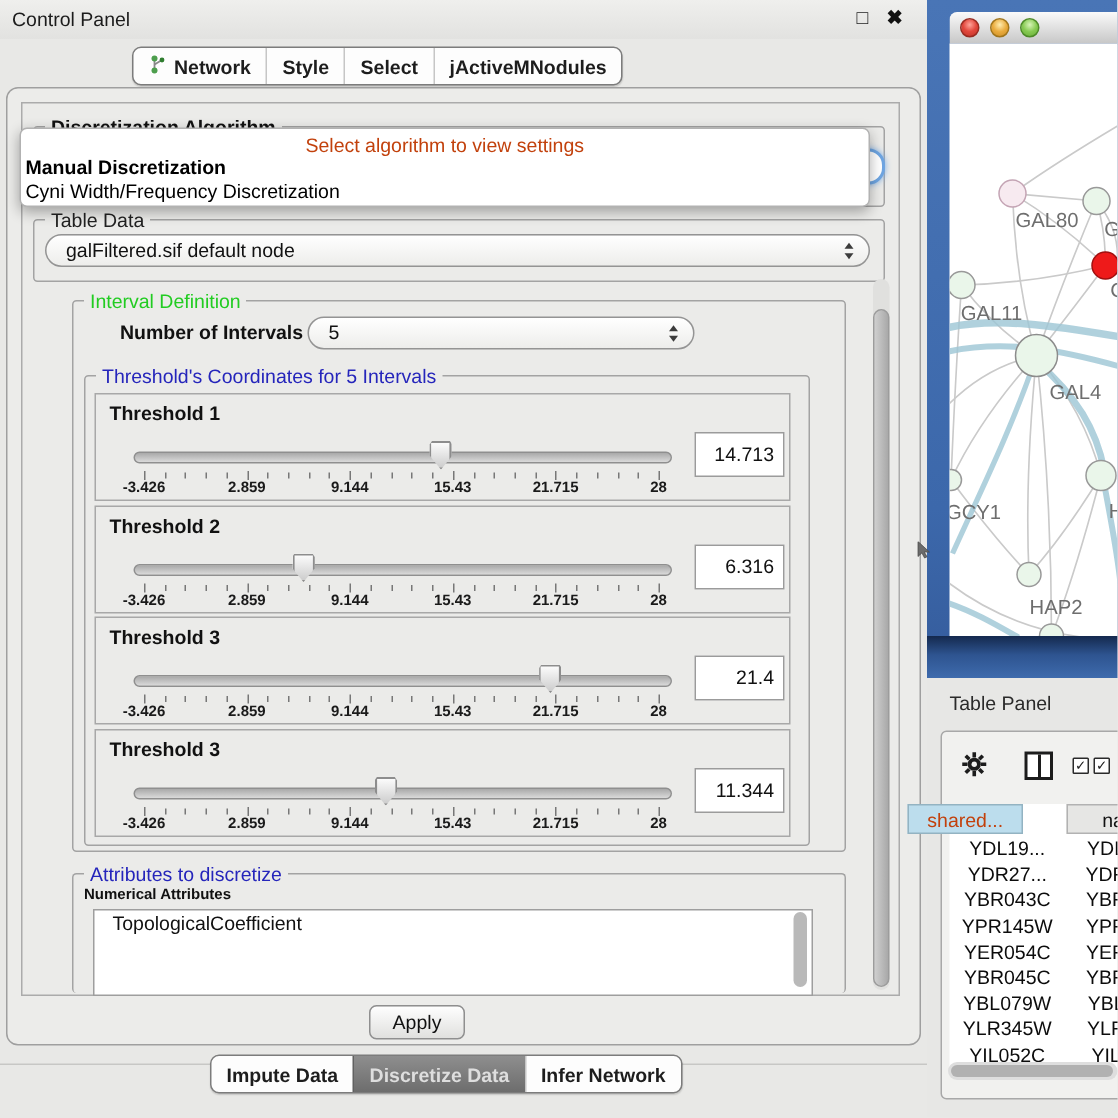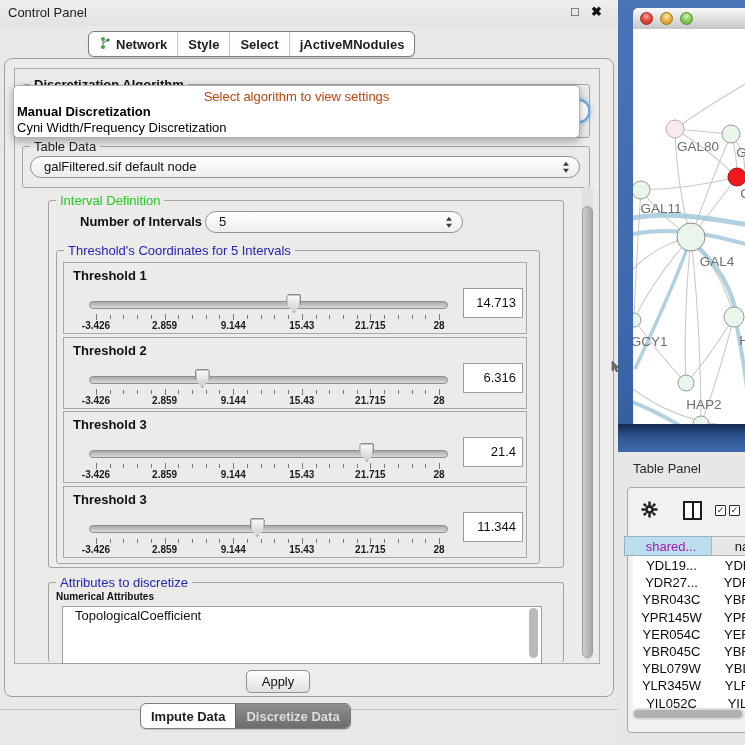--- a/index.html
+++ b/index.html
@@ -100,21 +100,21 @@
   #tp-title{left:633px;top:461px;font-size:13px;color:#2a2a2a;}
   #tp-body{left:627px;top:487px;width:126px;height:244px;background:#f1f1ef;border:1px solid #a8a8a8;border-radius:4px;}
   .ticon{position:absolute;top:501px;}
   #col-icon{left:683px;width:15px;height:15px;border:2px solid #1c1c1c;background:#fff;box-sizing:content-box;}
   #col-icon i{position:absolute;left:6.5px;top:0;width:2px;height:15px;background:#1c1c1c;}
   .chk{position:absolute;top:505px;width:9px;height:9px;border:1.4px solid #2a2a2a;background:#fff;
        font-size:9px;line-height:8px;text-align:center;color:#222;border-radius:1px;}
   #chk1{left:715px;} #chk2{left:729px;}
   #tbl-white{left:633px;top:536px;width:112px;height:177px;background:#fff;}
   .hcell{position:absolute;top:536px;height:20px;font-size:13px;line-height:20px;text-align:center;box-sizing:border-box;}
-  #hcell-1{left:624px;width:94px;background:#bcdded;border:1px solid #93b3c2;color:#a21caf;}
+  #hcell-1{left:605px;width:77px;background:#bcdded;border:1px solid #93b3c2;color:#c2410c;}
   #hcell-2{left:711px;width:62px;background:#e6e6e4;border:1px solid #b2b2b2;color:#111;}
   #tbl-rows{left:633px;top:558px;width:150px;}
   .trow{display:flex;height:17.2px;font-size:13px;color:#0c0c0c;}
   .trow .c1{width:77px;text-align:center;}
   .trow .c2{width:62px;text-align:center;}
   #hscroll{left:632px;top:708px;width:113px;height:12px;background:#dedede;border-radius:6px;}
   #hscroll-thumb{left:634px;top:710px;width:108px;height:8px;background:#b1b1b1;border-radius:4px;}
   svg text{font-family:"Liberation Sans",sans-serif;}
 </style>
 </head>
@@ -356,20 +356,23 @@
 
   <div id="apply-btn" class="abs">Apply</div>
 
   <div id="bottom-line" class="abs"></div>
   <div id="bottom-tab-bar" class="abs segbar">
       <div class="seg">
         <span>Impute Data</span>
       </div>
       <div class="seg sel">
         <span>Discretize Data</span>
+      </div>
+      <div class="seg">
+        <span>Infer Network</span>
       </div>
     </div>
 
   <div id="popup" class="abs">
     <div id="popup-hint" class="abs">Select algorithm to view settings</div>
     <div id="popup-opts">
         <div class="popup-opt" style="top: 18px; font-weight: bold;">Manual Discretization</div>
         <div class="popup-opt" style="top: 34px;">Cyni Width/Frequency Discretization</div>
       </div>
   </div>

